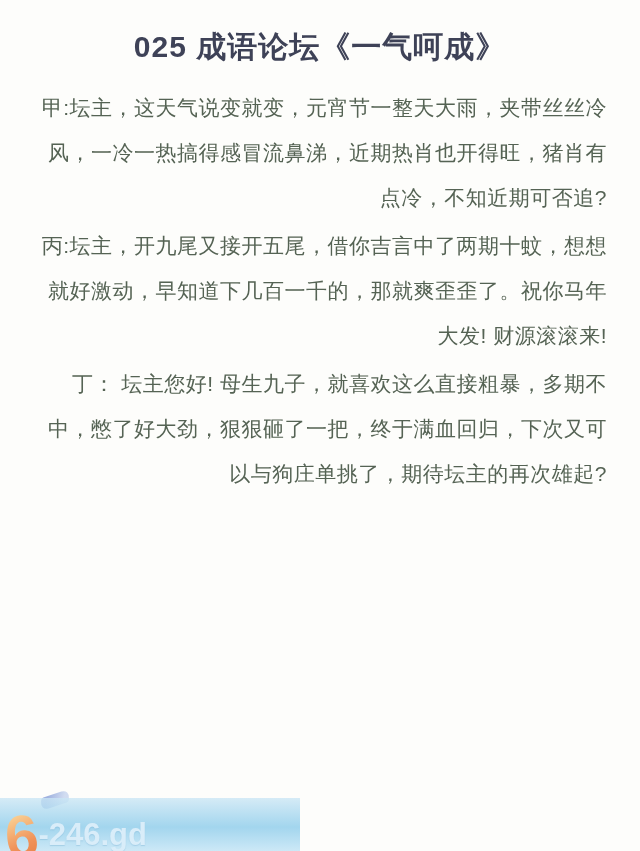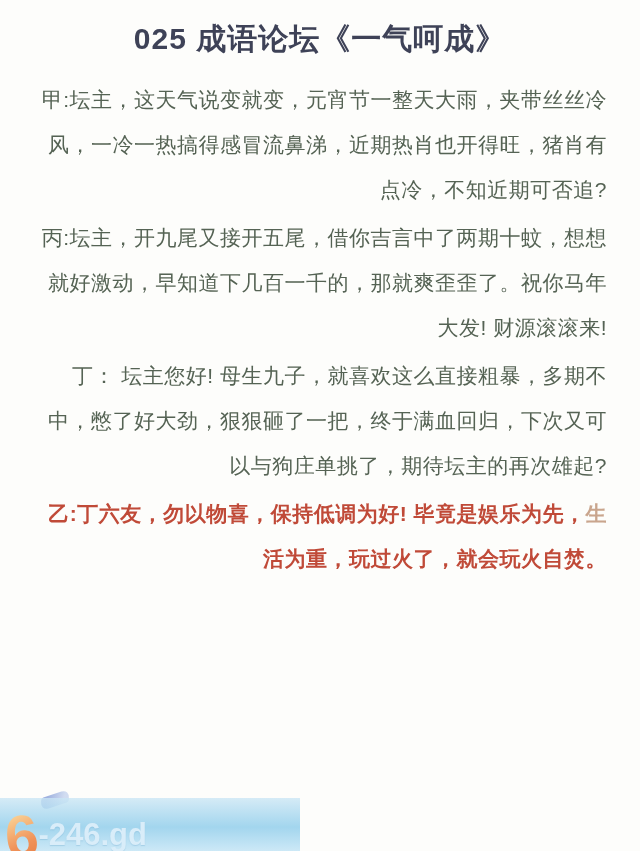--- a/index.html
+++ b/index.html
@@ -14,21 +14,21 @@
     --c-logo:#f0935a;
     --c-bg:#fdfdfb;
   }
   html,body{margin:0;padding:0;}
   body{
     width:640px;height:851px;position:relative;overflow:hidden;
     background:var(--c-bg);
     font-family:"Liberation Sans", sans-serif;
   }
   .title{
-    margin:0;padding:20px 20px 0 20px;
+    margin:0;padding:28px 20px 0 20px;
     text-align:center;
     font-size:30px;line-height:38px;font-weight:700;
     color:var(--c-title);
     letter-spacing:1px;
   }
   .content{
     margin-top:19px;
     padding:0 33px 0 33px;
   }
   p.para{
@@ -87,20 +87,19 @@
 </style>
 </head>
 <body>
 
 <div class="page">
   <h1 class="title">025  成语论坛《一气呵成》</h1>
   <div class="content">
       <p class="para normal"><span class="seg-normal">甲:坛主，这天气说变就变，元宵节一整天大雨，夹带丝丝冷风，一冷一热搞得感冒流鼻涕，近期热肖也开得旺，猪肖有点冷，不知近期可否追?</span></p>
       <p class="para normal"><span class="seg-normal">丙:坛主，开九尾又接开五尾，借你吉言中了两期十蚊，想想就好激动，早知道下几百一千的，那就爽歪歪了。祝你马年大发! 财源滚滚来!</span></p>
       <p class="para normal"><span class="seg-normal">丁： 坛主您好! 母生九子，就喜欢这么直接粗暴，多期不中，憋了好大劲，狠狠砸了一把，终于满血回归，下次又可以与狗庄单挑了，期待坛主的再次雄起?</span></p>
-      <p class="para red"><span class="seg-red">乙:丁六友，勿以物喜，保持低调为好! 毕竟是娱乐为先，</span><span class="seg-faded">生</span><span class="seg-red">活为重，玩过火了，就会玩火自焚。</span></p>
     </div>
   <div class="swoosh"></div>
   <div class="banner">
     <span class="logo6">6</span>
     <span class="domain">-246.gd</span>
   </div>
 </div>
 
 </body></html>

